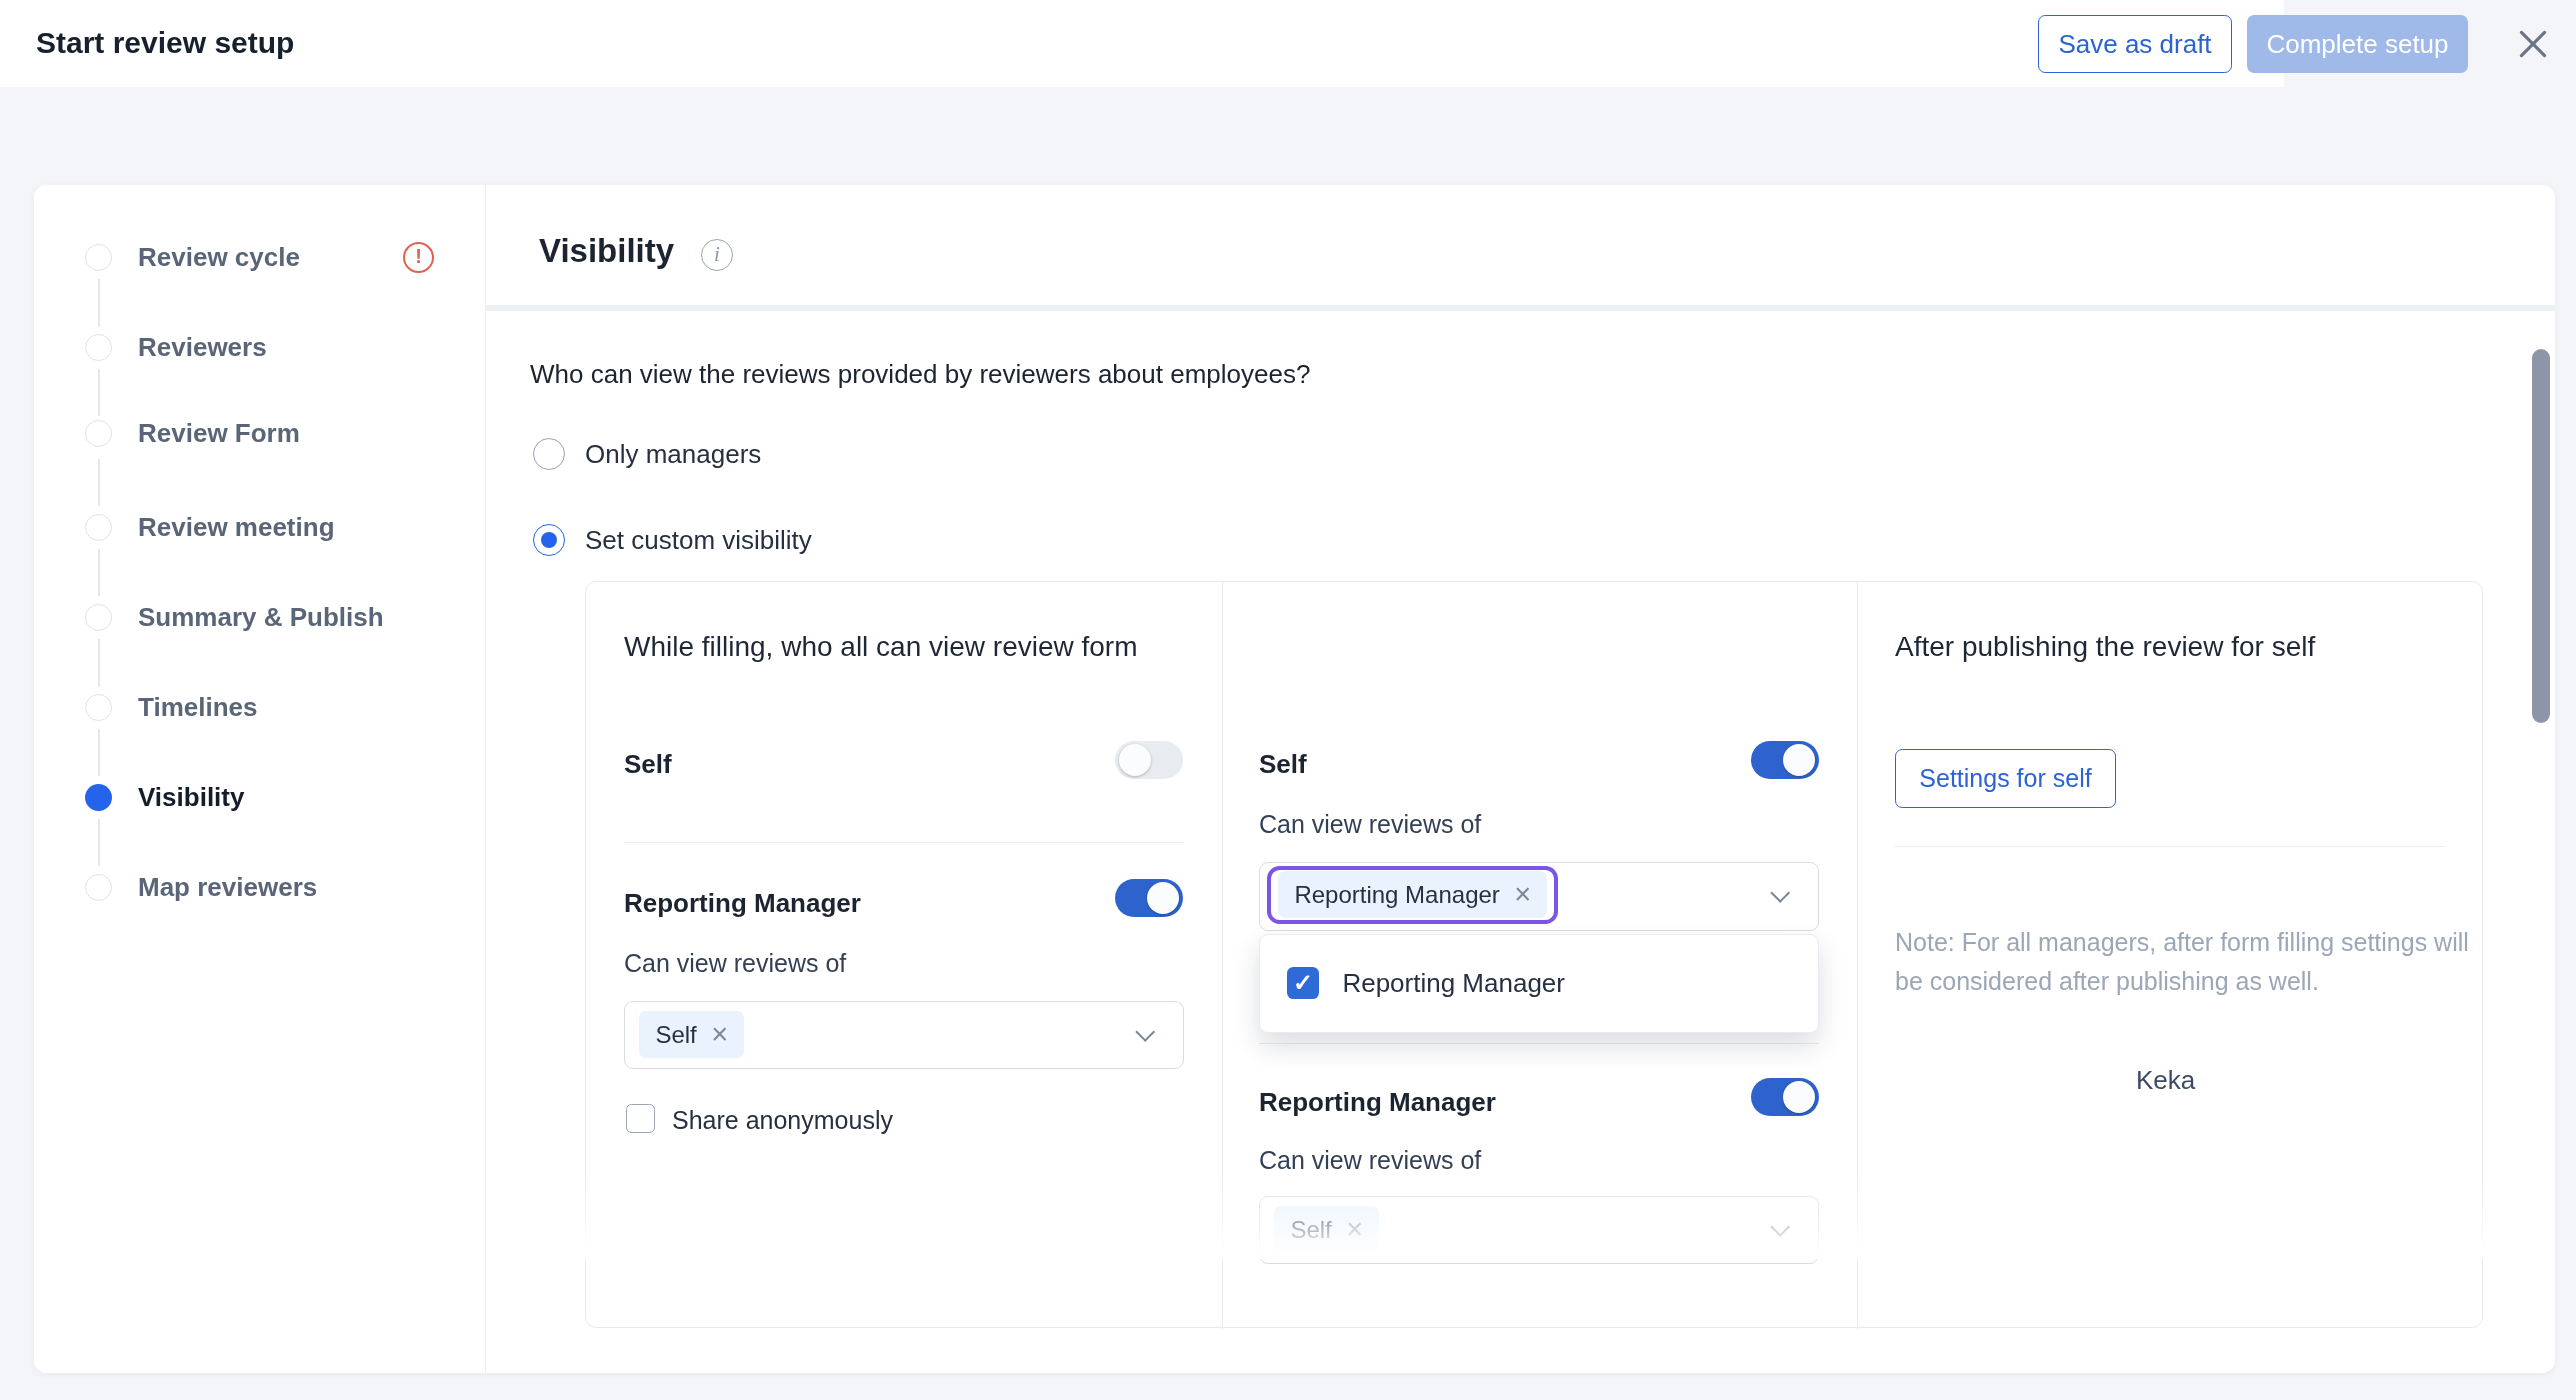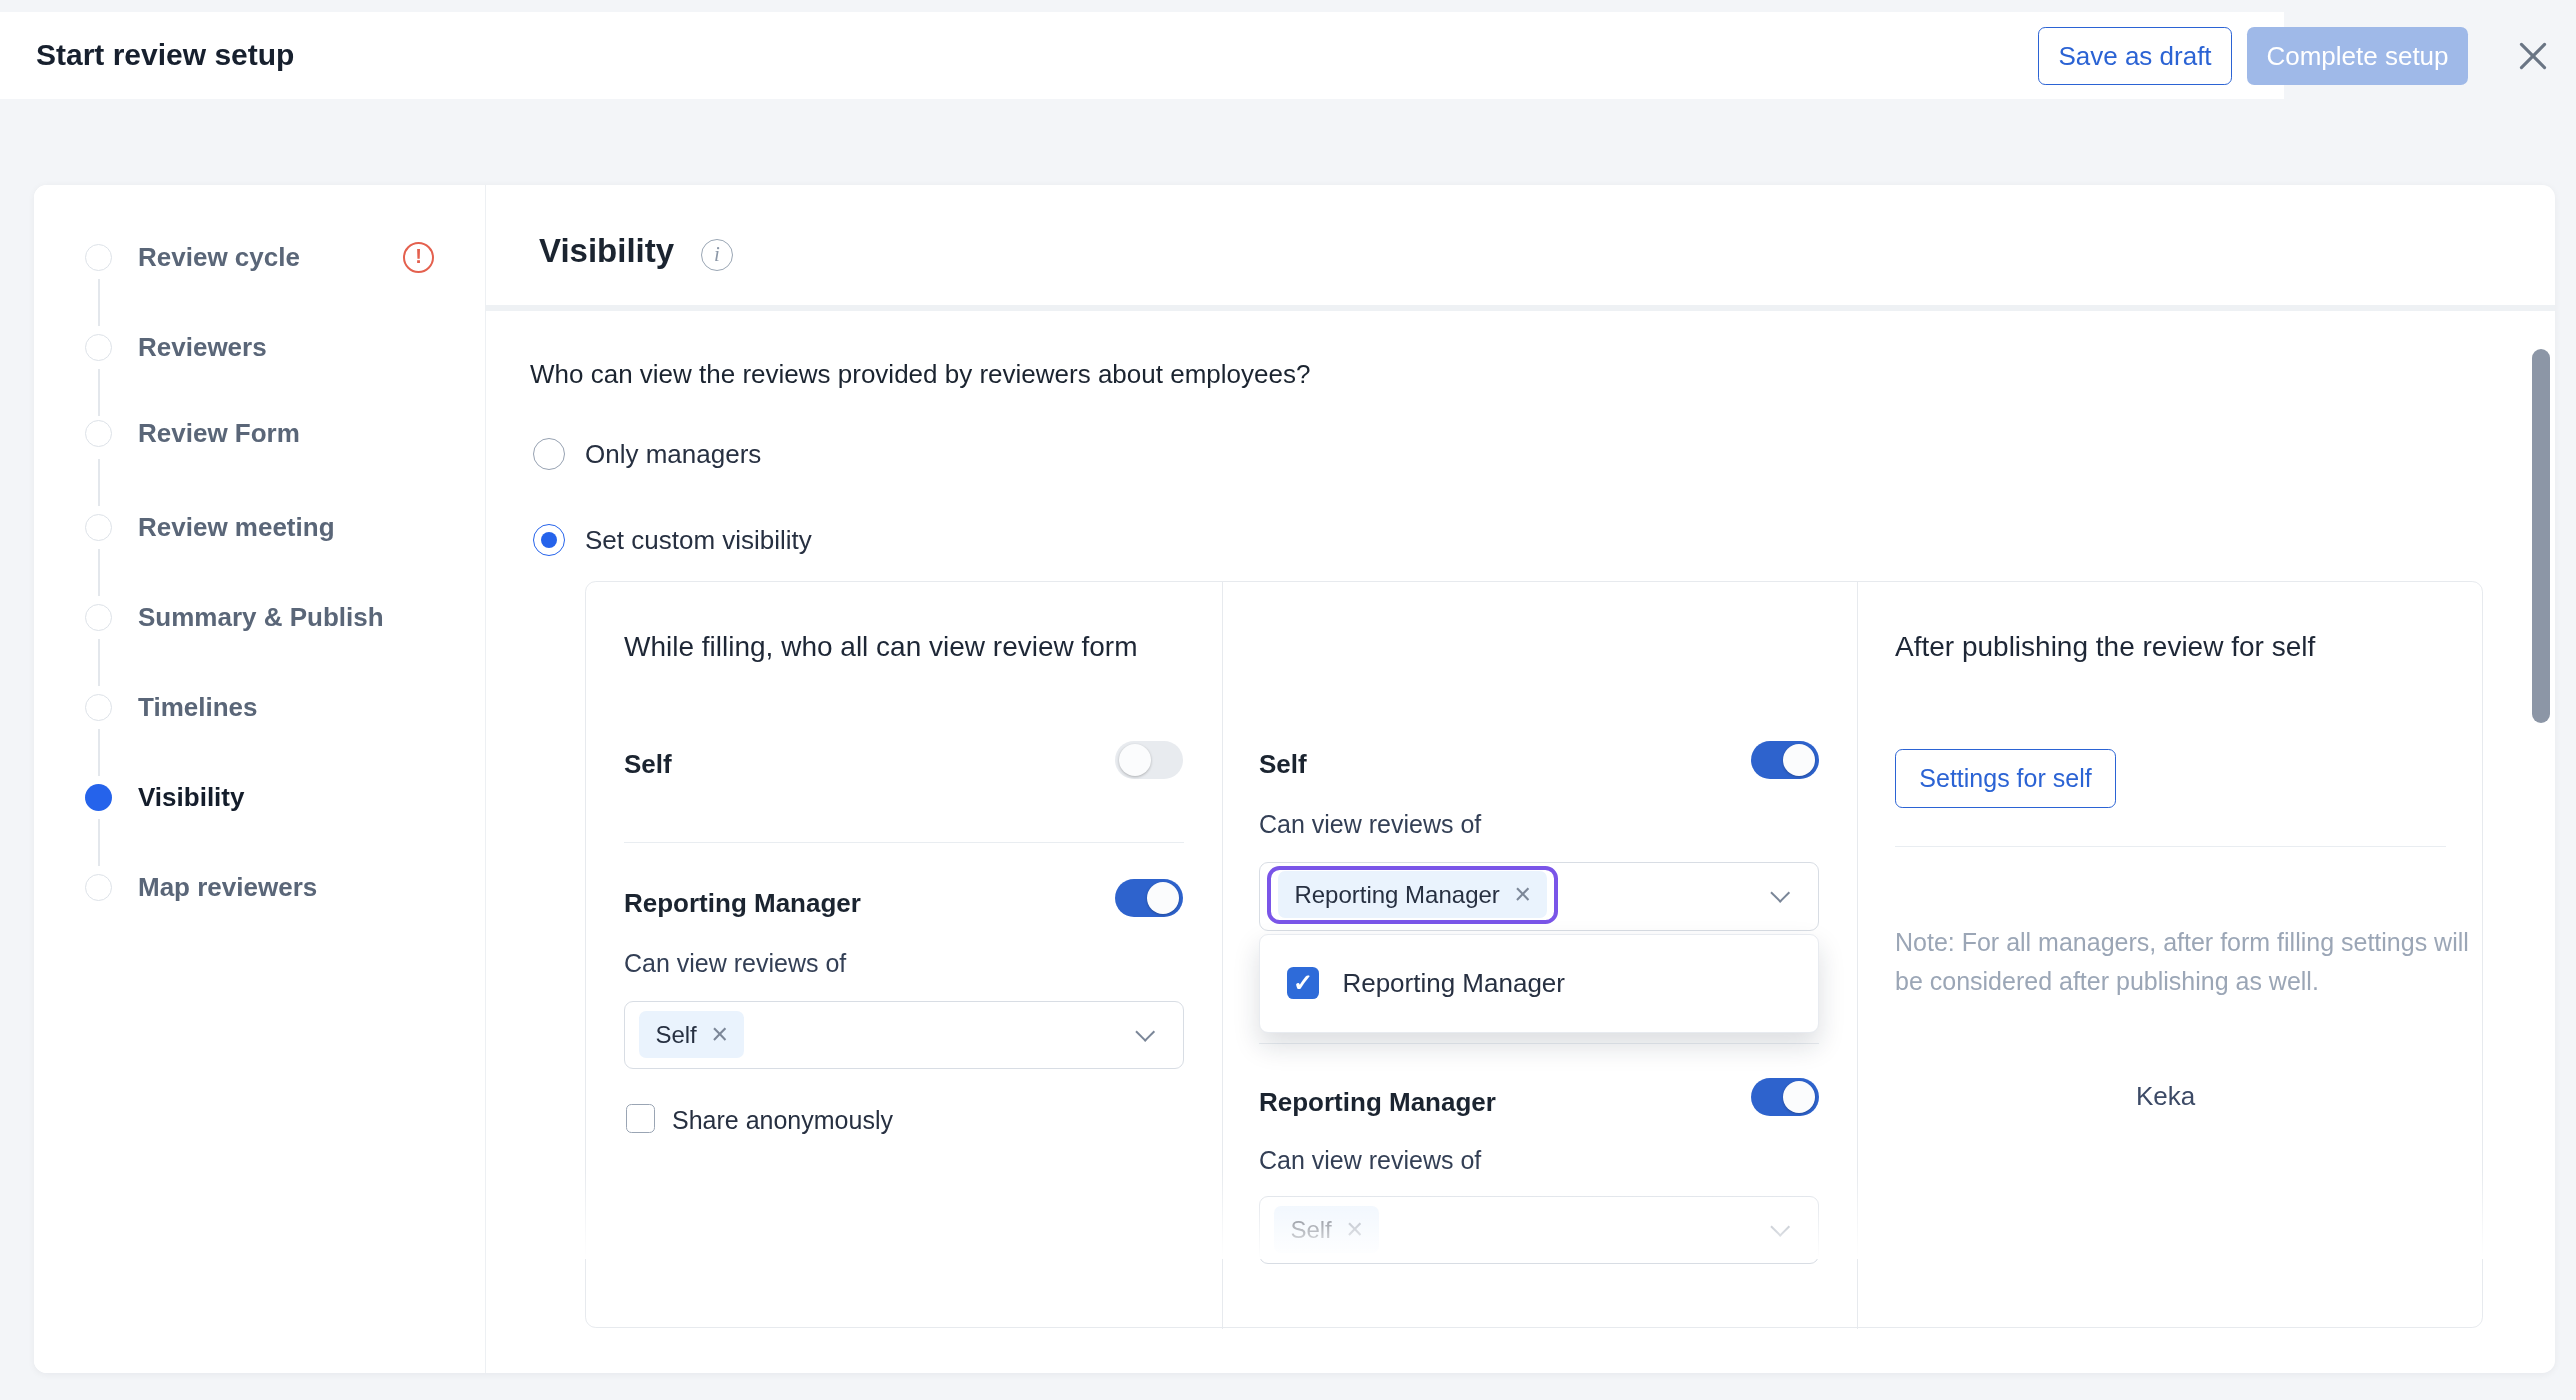--- a/index.html
+++ b/index.html
@@ -1,19 +1,19 @@
 <!DOCTYPE html>
 <html style="font-size:14.4px"><head>
 <meta charset="utf-8">
 <style>
   * { margin:0; padding:0; box-sizing:border-box; }
   html,body { width:2576px; height:1400px; background:#f3f5f8; font-family:"Liberation Sans", sans-serif; color:#1b2430; overflow:hidden; }
 
   
-  .app-header { position:absolute; left:0; top:12px; width:2284px; height:87px; background:#fff; }
+  .app-header { position:absolute; left:0; top:0; width:2284px; height:87px; background:#fff; }
   .app-title { position:absolute; left:36px; top:26px; font-size:30px; font-weight:700; color:#17202e; }
   .btn { display:flex; align-items:center; justify-content:center; border-radius:7.2px; font-size:26px; cursor:pointer; background:#fff; }
   .btn-save { position:absolute; left:2038px; top:15.3px; width:194px; height:58px; border:1.8px solid #2b63d4; color:#2b63d4; }
   .btn-complete { position:absolute; left:2247px; top:15.3px; width:221px; height:58px; border:none; background:#9fb9e8; color:#ffffff; }
   .close-x { position:absolute; left:2517px; top:28px; width:32px; height:32px; cursor:pointer; }
 
   
   .subheader { position:absolute; left:0; top:87px; width:2576px; height:97px; }
   .mode-label { position:absolute; left:36px; top:120px; font-size:28px; font-weight:500; color:#1f2937; }
   .sync-icon { position:absolute; left:276px; top:118px; width:34px; height:34px; }
@@ -73,21 +73,21 @@
   .dropdown { position:absolute; background:#fff; border:0.9px solid #e8ebf0; border-radius:9px; box-shadow:0 12.6px 27px rgba(23,32,51,.15); z-index:5; }
   .dd-row { position:absolute; left:27px; top:32px; display:flex; align-items:center; gap:23.4px; cursor:pointer; }
   .cb-checked { width:32px; height:32px; background:#2e6bd9; border-radius:6.3px; color:#fff; font-size:24px; font-weight:700; text-align:center; line-height:32px; }
   .dd-label { font-size:26px; color:#273041; }
 
   .cb-empty { position:absolute; width:29px; height:29px; border:1.8px solid #9aa5b4; border-radius:5.4px; background:#fff; cursor:pointer; }
 
   
   .btn-settings { position:absolute; border:1.8px solid #2b63d4; border-radius:7.2px; color:#2b63d4; font-size:25px; background:#fff; display:flex; align-items:center; justify-content:center; cursor:pointer; }
   .note-text { position:absolute; font-size:25px; line-height:39px; color:#9ba6b6; width:576px;margin-top:48px; }
-  .brand { position:absolute; font-size:26px; color:#3c4a66;margin-top:16px; }
+  .brand { position:absolute; font-size:26px; color:#3c4a66; }
 
   
   .fade { position:absolute; left:452px; top:986px; width:2051px; height:88px; background:linear-gradient(to bottom, rgba(255,255,255,0), #ffffff); z-index:6; pointer-events:none; }
   .footer { position:absolute; left:452px; top:1074px; width:2069px; height:113px; background:#fff; border-top:0.9px solid #e9ecf0; z-index:7; }
   .btn-prev { position:absolute; left:1633px; top:30px; width:215px; height:59px; border:1.8px solid #dde2e8; border-radius:9px; font-size:27px; color:#222c3a; gap:18px; }
   .btn-next { position:absolute; left:1879px; top:30px; width:160px; height:59px; border:1.8px solid #2b63d4; border-radius:9px; font-size:27px; color:#2b63d4; gap:16px; }
   .chev-sm { width:11.7px; height:11.7px; border-right:2.7px solid; border-bottom:2.7px solid; display:inline-block; }
   .chev-left { border-color:#8a95a5; transform:rotate(135deg); }
   .chev-right { border-color:#2b63d4; transform:rotate(-45deg); }
 

